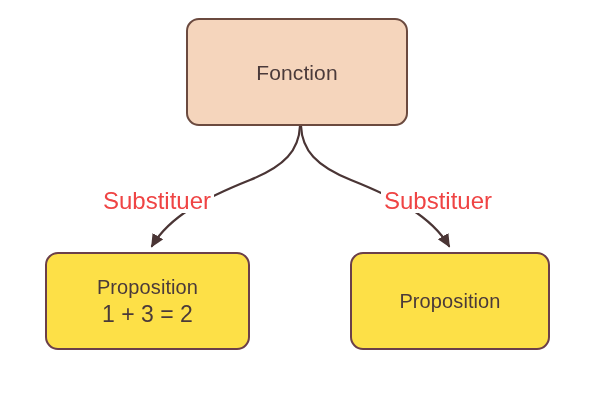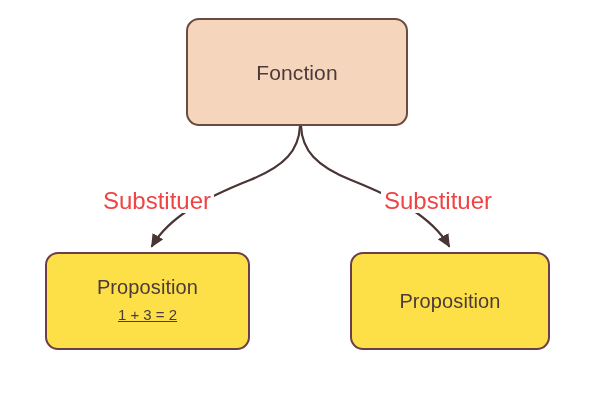--- a/index.html
+++ b/index.html
@@ -73,21 +73,21 @@
   }
   .node-line-math {
     font-size: 20px;
     line-height: 27px;
     white-space: nowrap;
   }
   .node-line-math .var {
     font-style: italic;
   }
   .node-leaf .node-line { font-size: 20px; }
-  .node-leaf .node-line-math { font-size: 15px; text-decoration: underline; }
+  .node-leaf .node-line-math { font-size: 23px; }
 
   .edge-label {
     position: absolute;
     color: #ef4444;
     font-size: 24px;
     line-height: 24px;
     white-space: nowrap;
     background: #ffffff;
     padding: 0 3px;
     z-index: 3;

